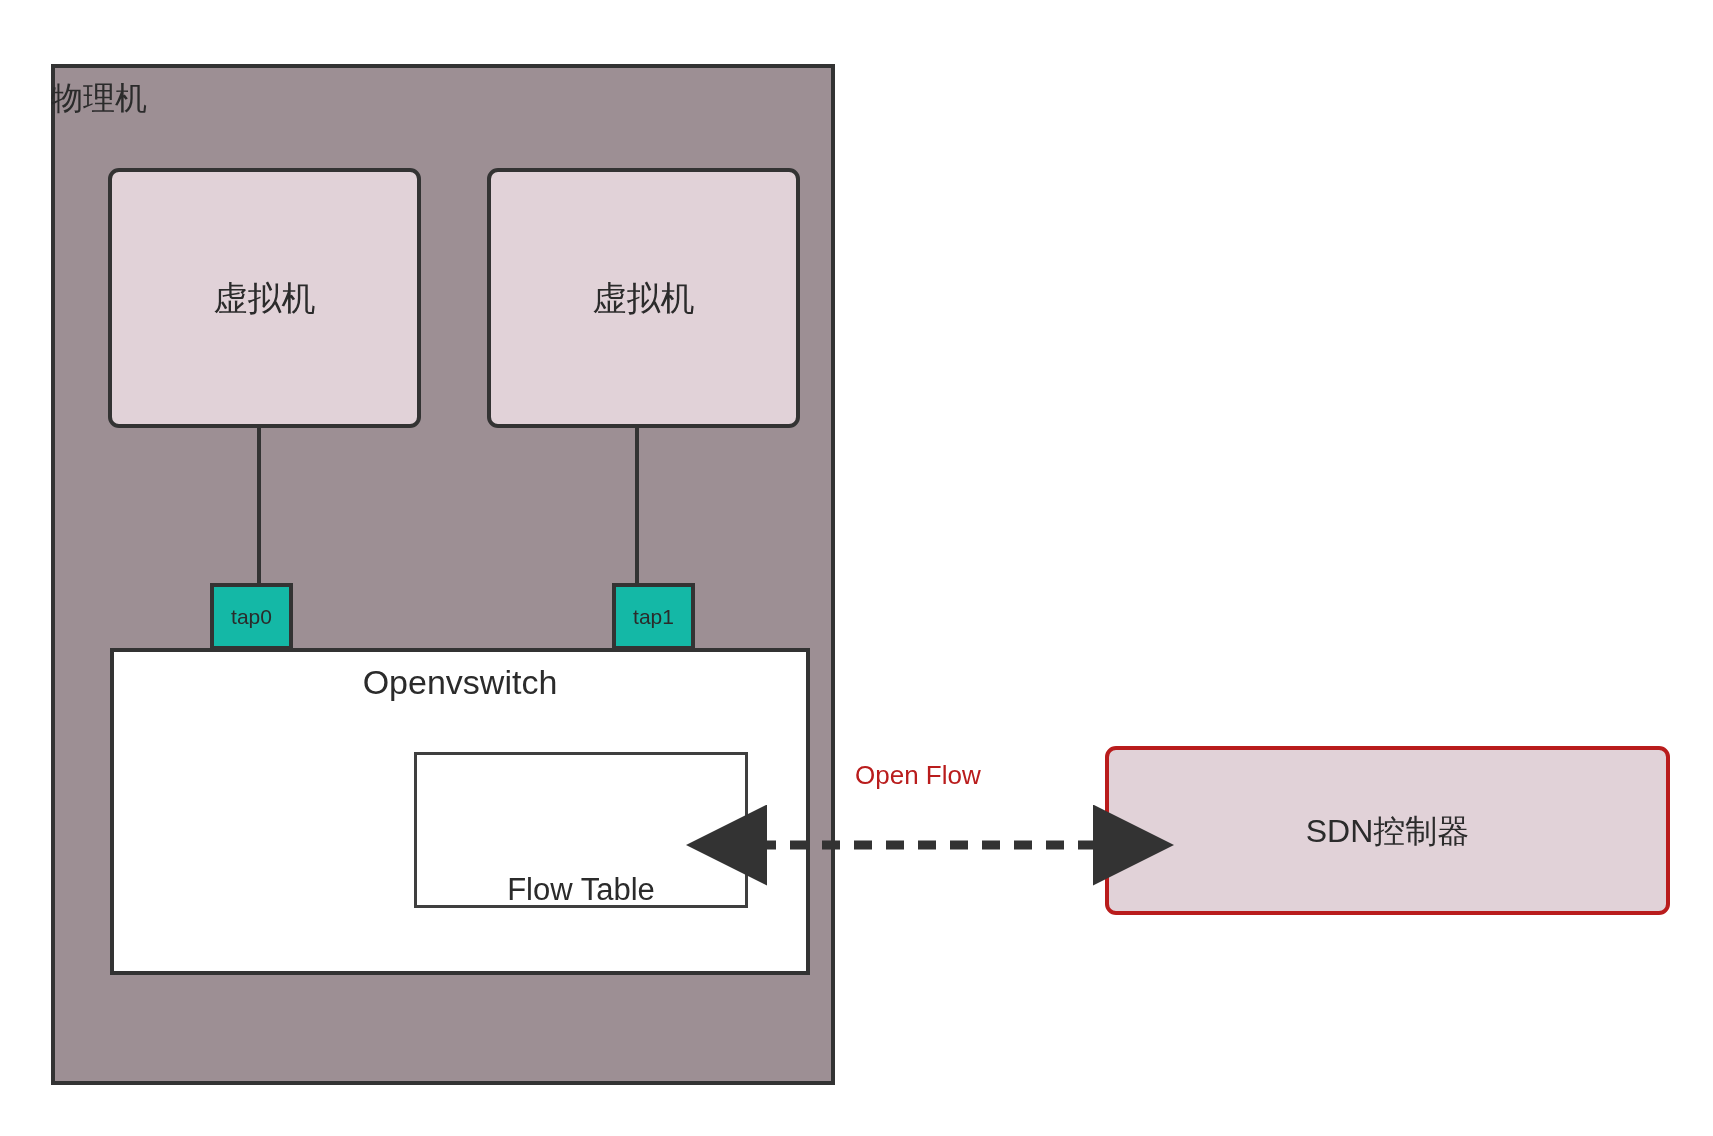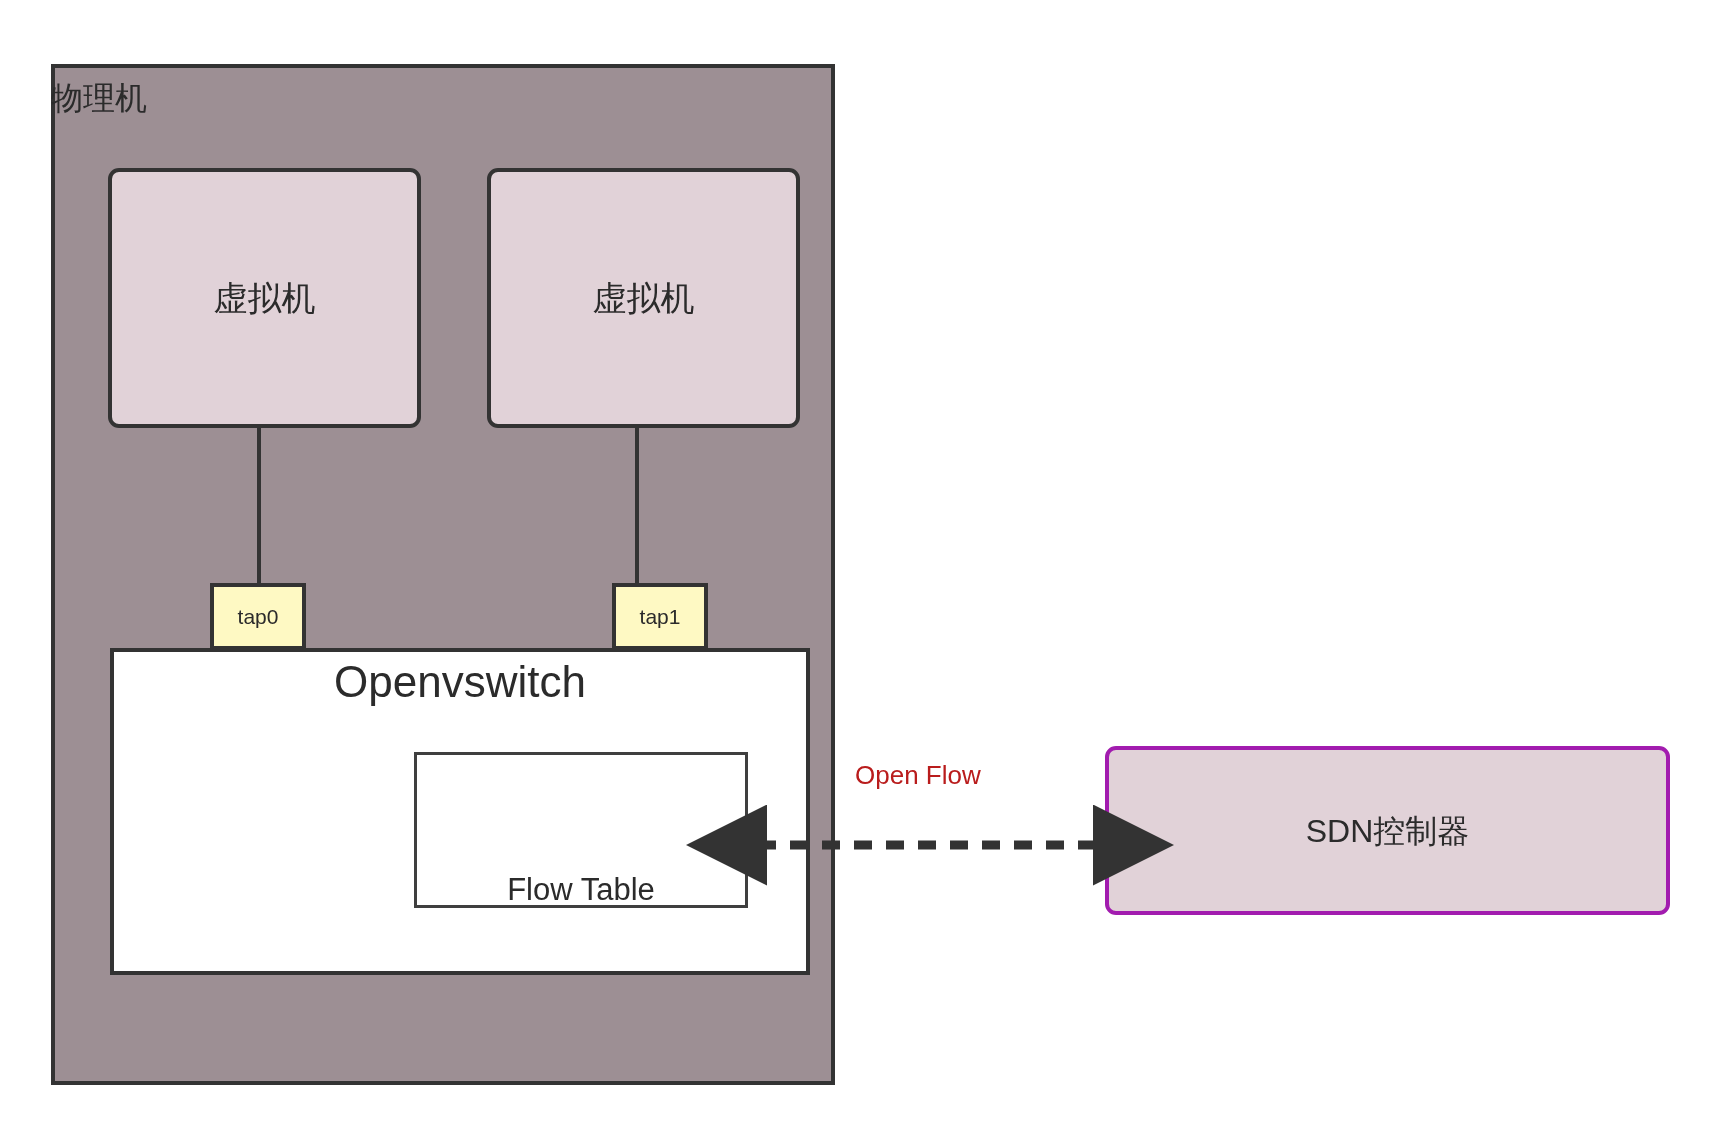--- a/index.html
+++ b/index.html
@@ -69,23 +69,23 @@
     position: absolute;
     width: 4px;
     background: #333333;
   }
   #link-vm1-tap0 { left: 257px; top: 424px; height: 162px; }
   #link-vm2-tap1 { left: 635px; top: 424px; height: 162px; }
 
   
   .tap-box {
     position: absolute;
-    width: 96px;
+    width: 83px;
     height: 67px;
-    background: #fef9c3;
+    background: #14b8a6;
     border: 4px solid #333333;
     box-sizing: border-box;
     display: flex;
     align-items: center;
     justify-content: center;
     z-index: 6;
   }
   .tap-box .tap-label {
     font-size: 21px;
     color: #2b2b2b;
@@ -105,21 +105,21 @@
     border: 4px solid #333333;
     box-sizing: border-box;
     z-index: 4;
   }
   .ovs-title {
     position: absolute;
     left: 110px;
     top: 660px;
     width: 700px;
     text-align: center;
-    font-size: 44px;
+    font-size: 34px;
     color: #2b2b2b;
     line-height: 44px;
     white-space: nowrap;
     z-index: 5;
   }
 
   
   .flowtable-box {
     position: absolute;
     left: 414px;
@@ -141,21 +141,21 @@
   }
 
   
   .sdn-box {
     position: absolute;
     left: 1105px;
     top: 746px;
     width: 565px;
     height: 169px;
     background: #e1d2d8;
-    border: 4px solid #a21caf;
+    border: 4px solid #b91c1c;
     border-radius: 11px;
     box-sizing: border-box;
     display: flex;
     align-items: center;
     justify-content: center;
   }
   .sdn-box .sdn-label {
     font-size: 32px;
     color: #2b2b2b;
     line-height: 1;

